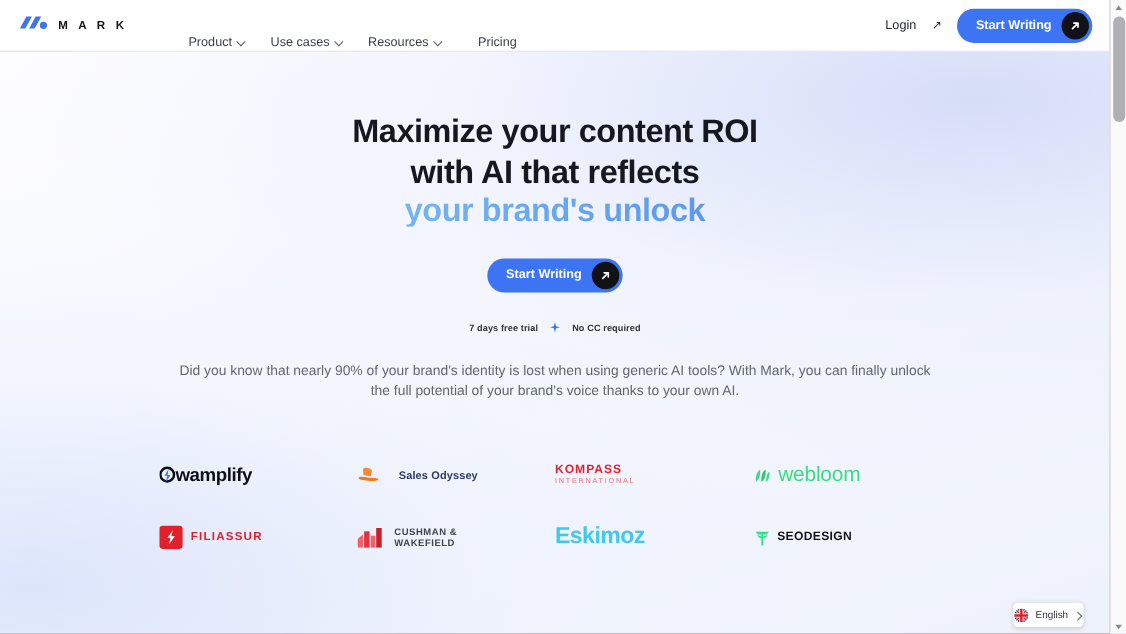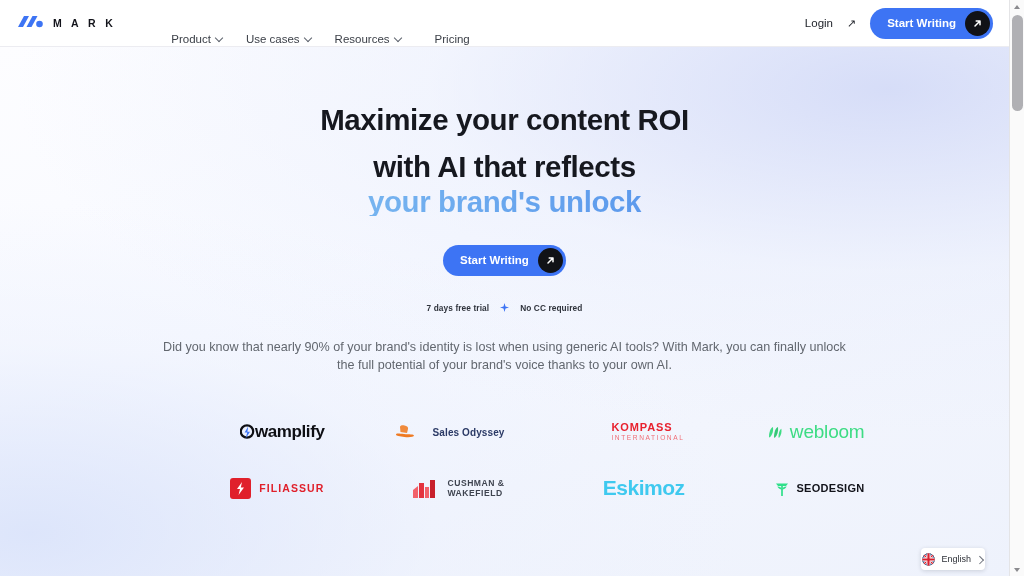--- a/index.html
+++ b/index.html
@@ -146,21 +146,21 @@
     text-align: center;
   }
   .headline {
     font-size: 29.5px;
     line-height: 26.5px;
     font-weight: 700;
     color: #16181f;
     letter-spacing: -0.4px;
   }
   .headline .l1, .headline .l2 { display: block; }
-  .headline .l2 { margin-top: 20px; }
+  .headline .l2 { margin-top: 10px; }
   .headline .l3 {
     display: block;
     margin-top: 9px;
     background: linear-gradient(90deg, #9cd2f5 0%, #7ab8f0 32%, #5a97ec 66%, #4d7ef0 100%);
     -webkit-background-clip: text;
     background-clip: text;
     color: transparent;
     -webkit-text-fill-color: transparent;
   }
 
@@ -212,21 +212,21 @@
     width: 720px;
     margin: 0 auto;
     display: grid;
     grid-template-columns: repeat(4, 1fr);
     row-gap: 16px;
   }
   .logo-cell {
     height: 40px;
     display: flex;
     align-items: center;
-    justify-content: flex-end;
+    justify-content: flex-start;
   }
 
   .lg-wamplify {
     display: flex; align-items: center; gap: 0px;
     font-size: 17px; font-weight: 700; color: #0e0f14;
     letter-spacing: -0.4px;
   }
   .lg-sales { display: flex; align-items: center; gap: 18px; }
   .lg-sales-text {
     font-size: 10px; font-weight: 700; color: #2b3a66; letter-spacing: 0.1px;

